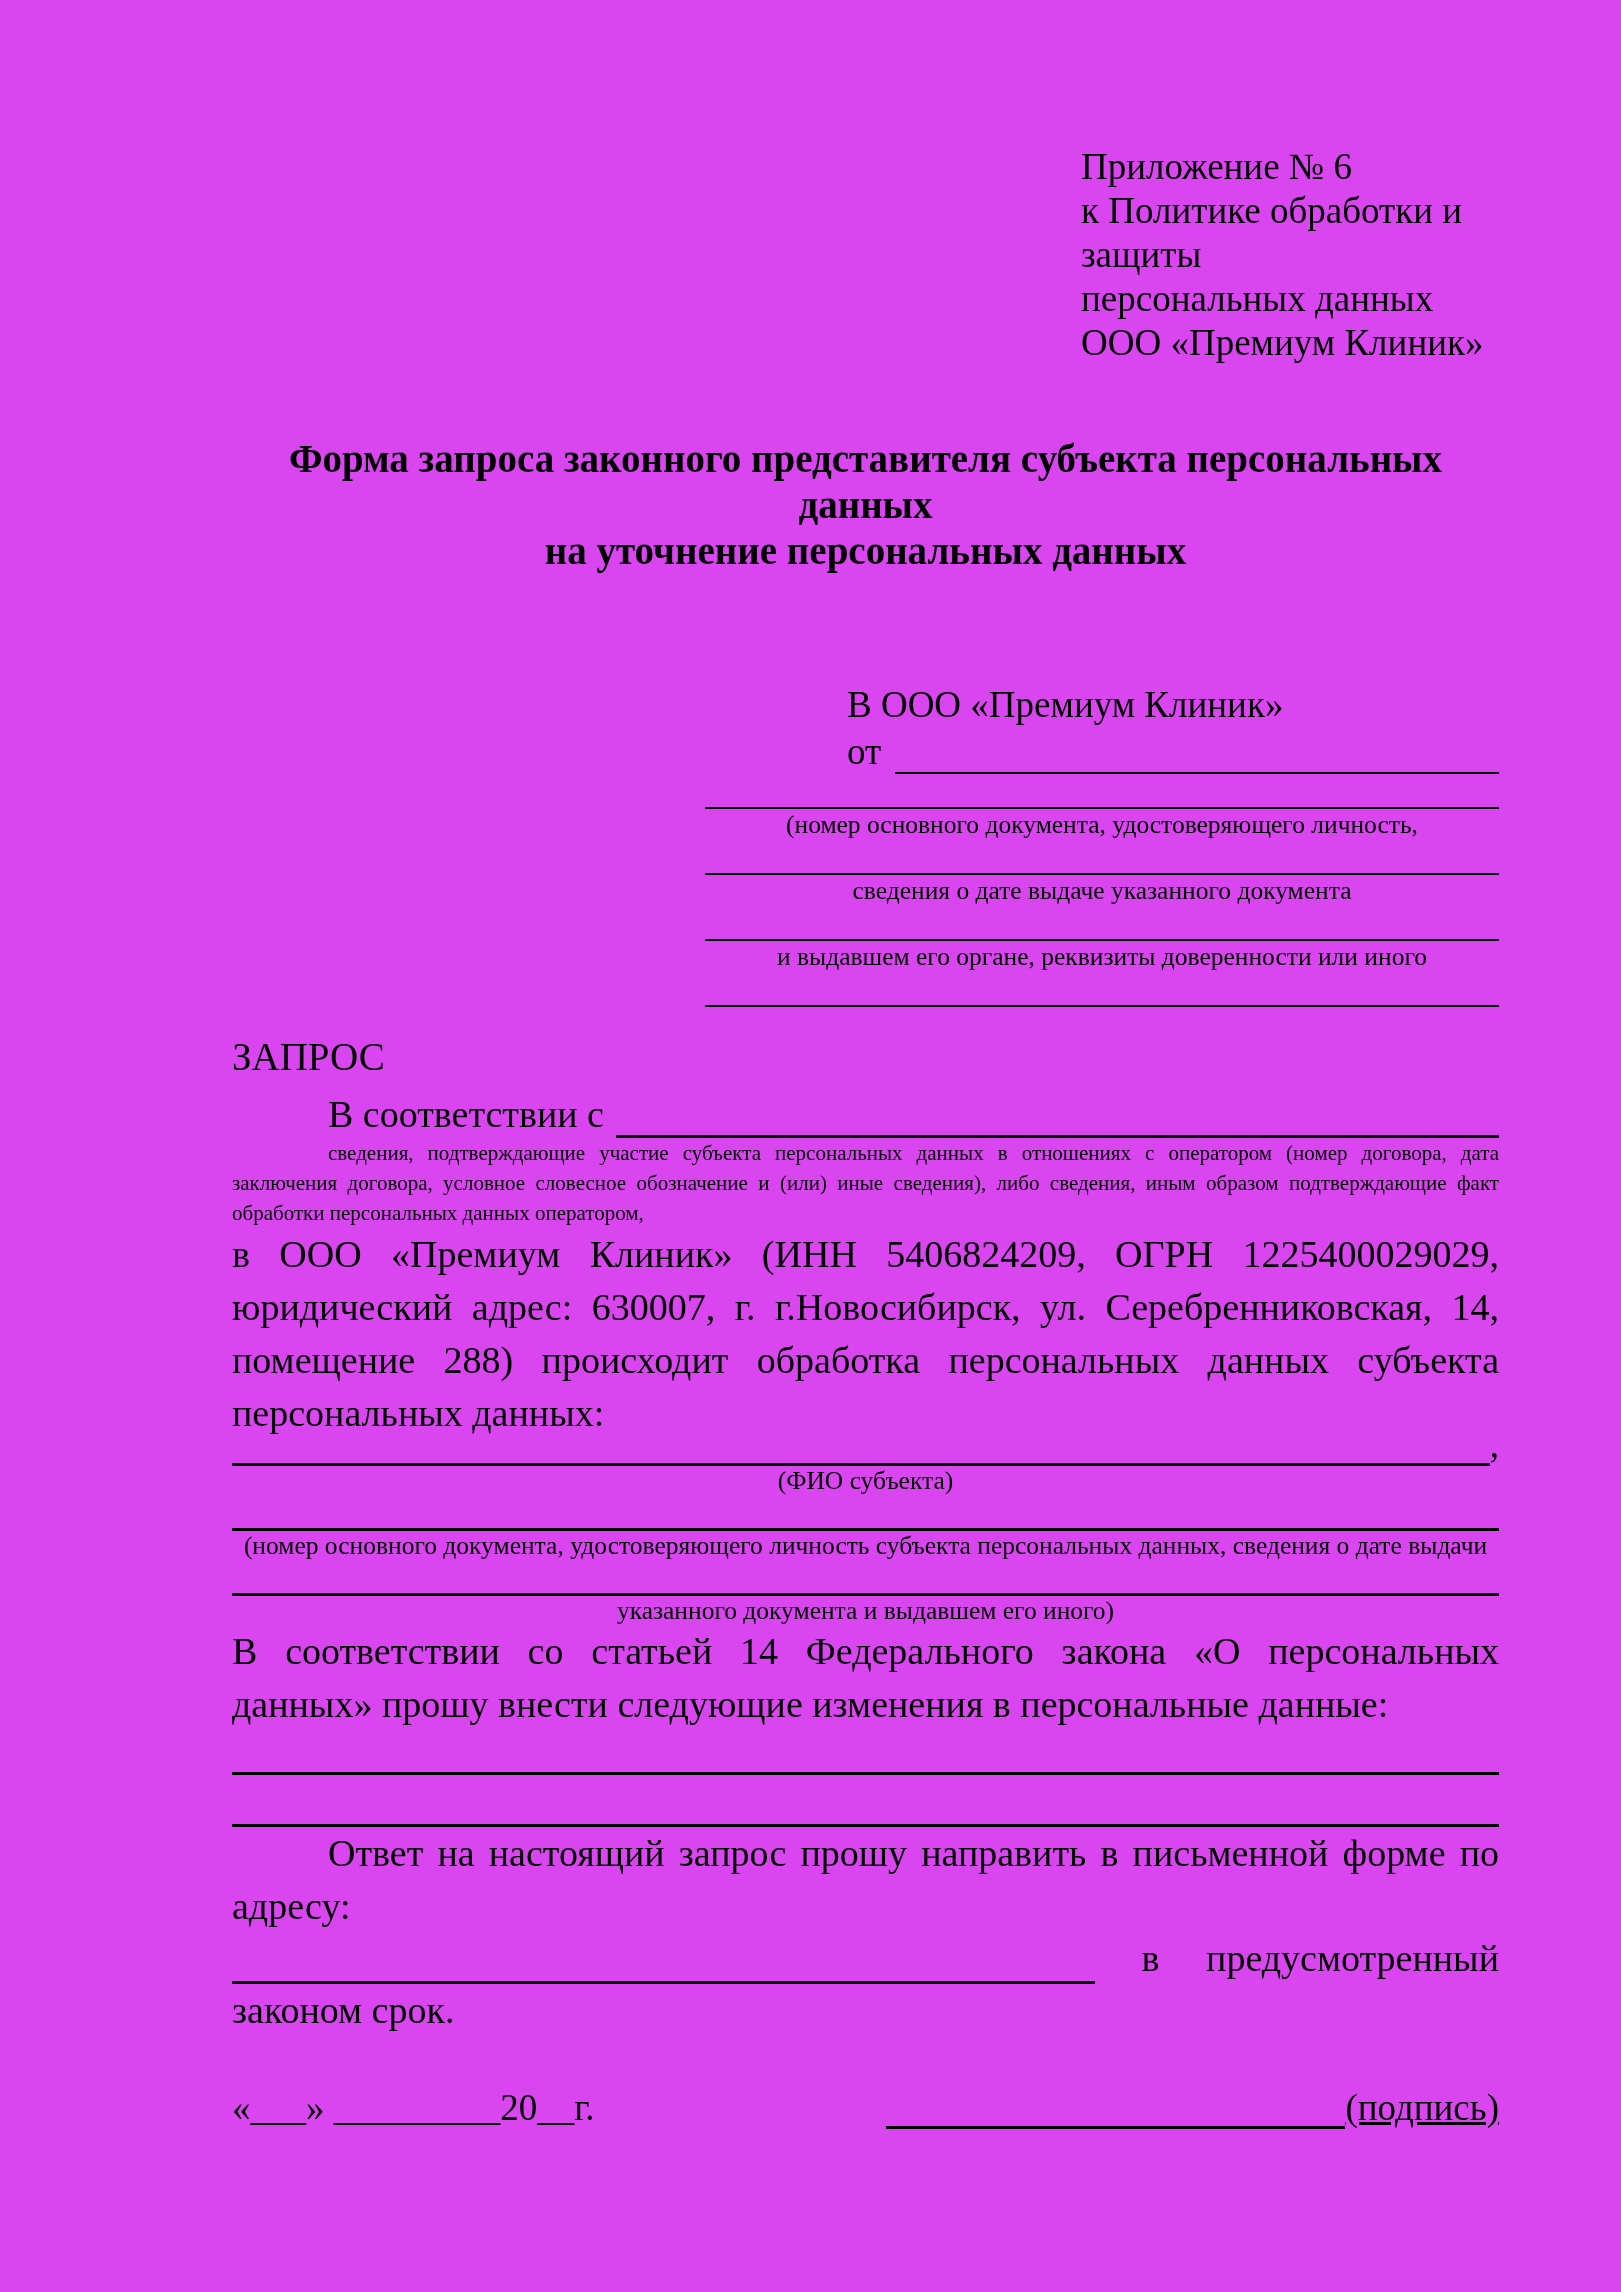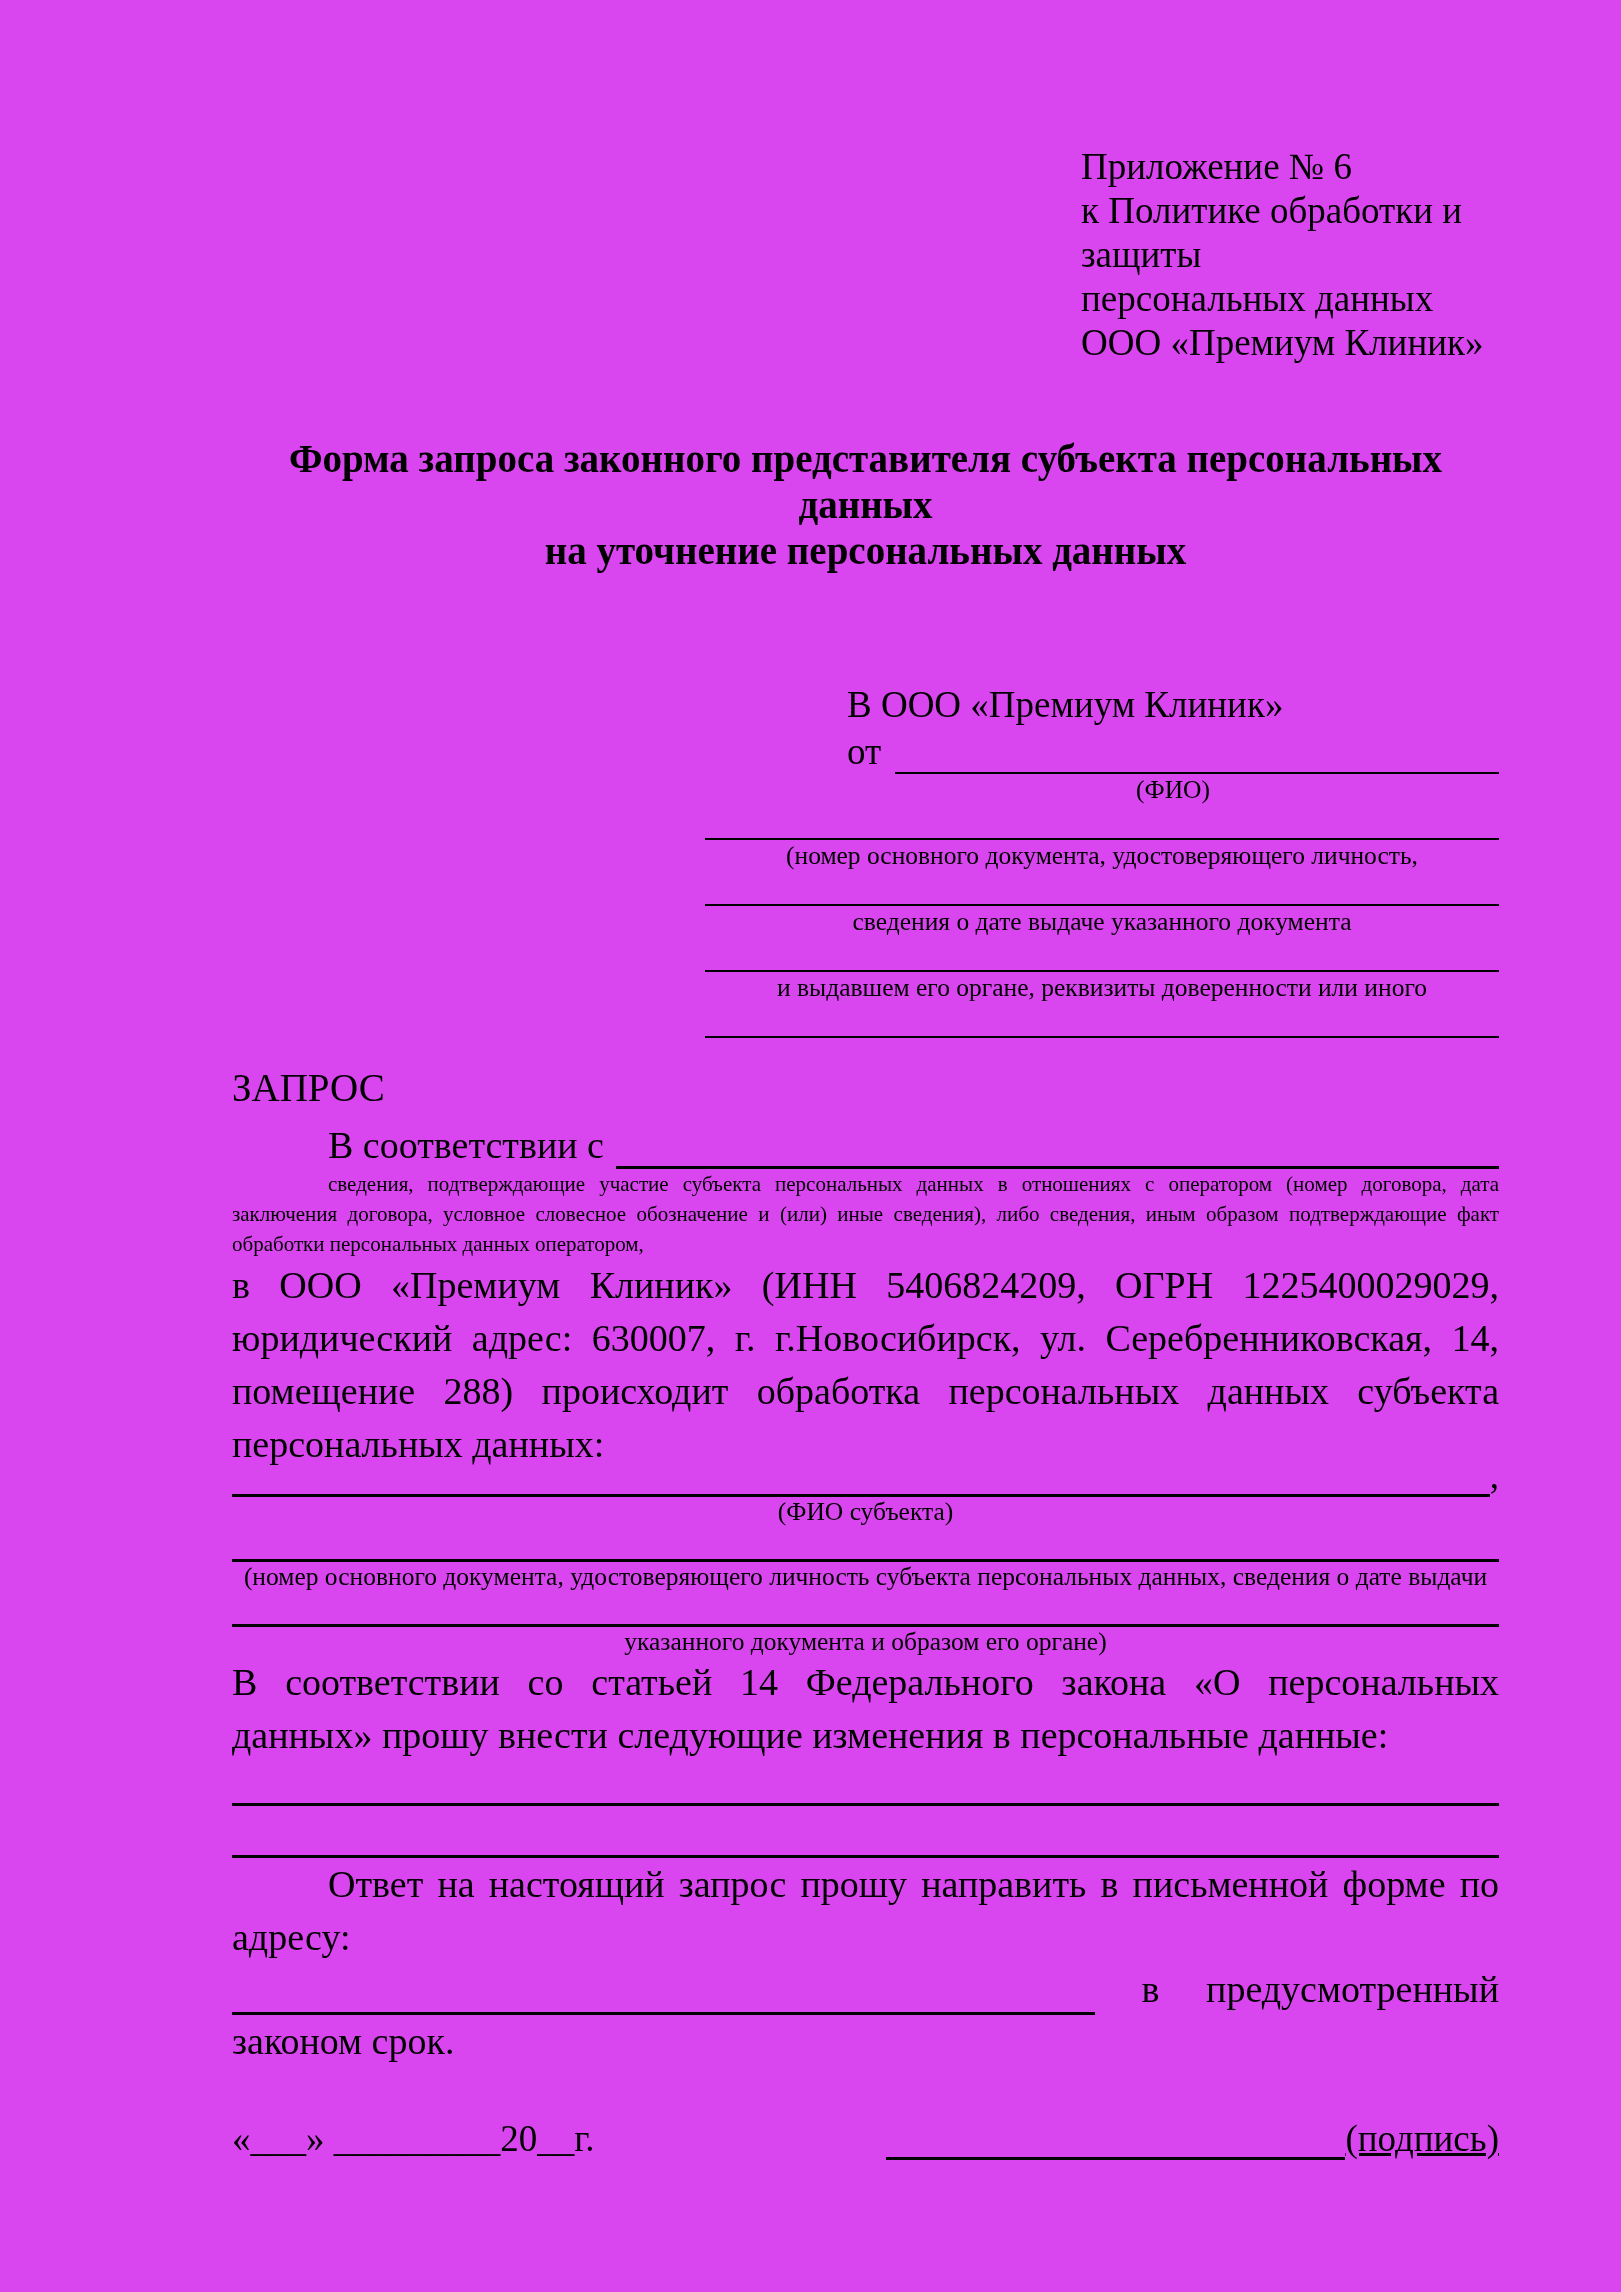--- a/index.html
+++ b/index.html
@@ -65,21 +65,20 @@
     <div>Форма запроса законного представителя субъекта персональных данных</div>
     <div>на уточнение персональных данных</div>
   </div>
 
   <div class="addressee">
     <div class="addr-ind">В ООО «Премиум Клиник»</div>
     <div class="from-line">
       <span>от</span>
       <span class="fill"></span>
     </div>
-    <div class="addr-label first">(ФИО)</div>
 
     <div class="wline"></div>
     <div class="addr-label">(номер основного документа, удостоверяющего личность,</div>
 
     <div class="wline"></div>
     <div class="addr-label">сведения о дате выдаче указанного документа</div>
 
     <div class="wline"></div>
     <div class="addr-label">и выдавшем его органе, реквизиты доверенности или иного</div>
 
@@ -100,21 +99,21 @@
   <div class="fio-row">
     <span class="fill"></span>
     <span>,</span>
   </div>
   <div class="label-c">(ФИО субъекта)</div>
 
   <div class="mid-line"></div>
   <div class="label-c">(номер основного документа, удостоверяющего личность субъекта персональных данных, сведения о дате выдачи</div>
 
   <div class="mid-line"></div>
-  <div class="label-c">указанного документа и образом его органе)</div>
+  <div class="label-c">указанного документа и выдавшем его иного)</div>
 
   <div class="para">В соответствии со статьей 14 Федерального закона «О персональных данных» прошу внести следующие изменения в персональные данные:</div>
 
   <div class="blank-a"></div>
   <div class="blank-b"></div>
 
   <div class="answer-first">Ответ на настоящий запрос прошу направить в письменной форме по адресу:</div>
 
   <div class="answer-mid">
     <span class="fill"></span>

